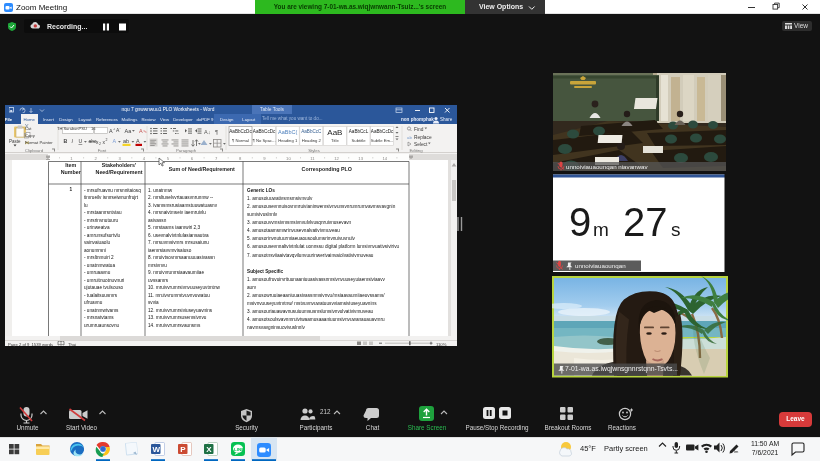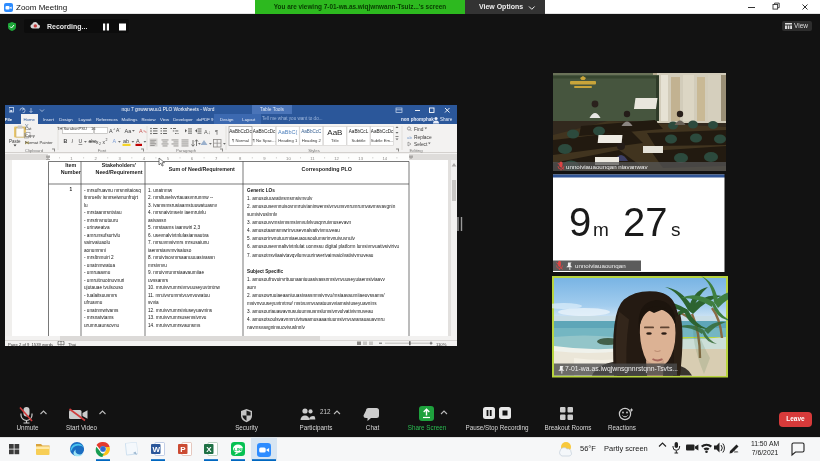--- a/index.html
+++ b/index.html
@@ -764,16 +764,16 @@
       </g>
 <g transform="translate(730,5)">
         <path d="M0 9 l6.5 -6.5 2 2 -6.5 6.5 -2.5 0.5z" fill="#222"></path>
         <text x="4" y="10.5" font-size="4" fill="#222">lm</text>
       </g>
 
 <g transform="translate(792,6)">
         <path d="M0 1.5 a1.5 1.5 0 0 1 1.5 -1.5 h9 a1.5 1.5 0 0 1 1.5 1.5 v6 a1.5 1.5 0 0 1 -1.5 1.5 h-7 l-3.5 3z" fill="none" stroke="#222" stroke-width="1.1"></path>
       </g>
 </svg>
-<div class="ab tk" style="left:580px;top:444px">56°F</div>
+<div class="ab tk" style="left:580px;top:444px">45°F</div>
 <div class="ab tk" style="left:604px;top:444px">Partly screen</div>
 <div class="ab tk" style="left:745px;top:439.5px;width:40px;text-align:center;font-size:6.8px">11:50 AM</div>
 <div class="ab tk" style="left:745px;top:449px;width:40px;text-align:center;font-size:6.8px">7/6/2021</div>
 </div>
 </body></html>

